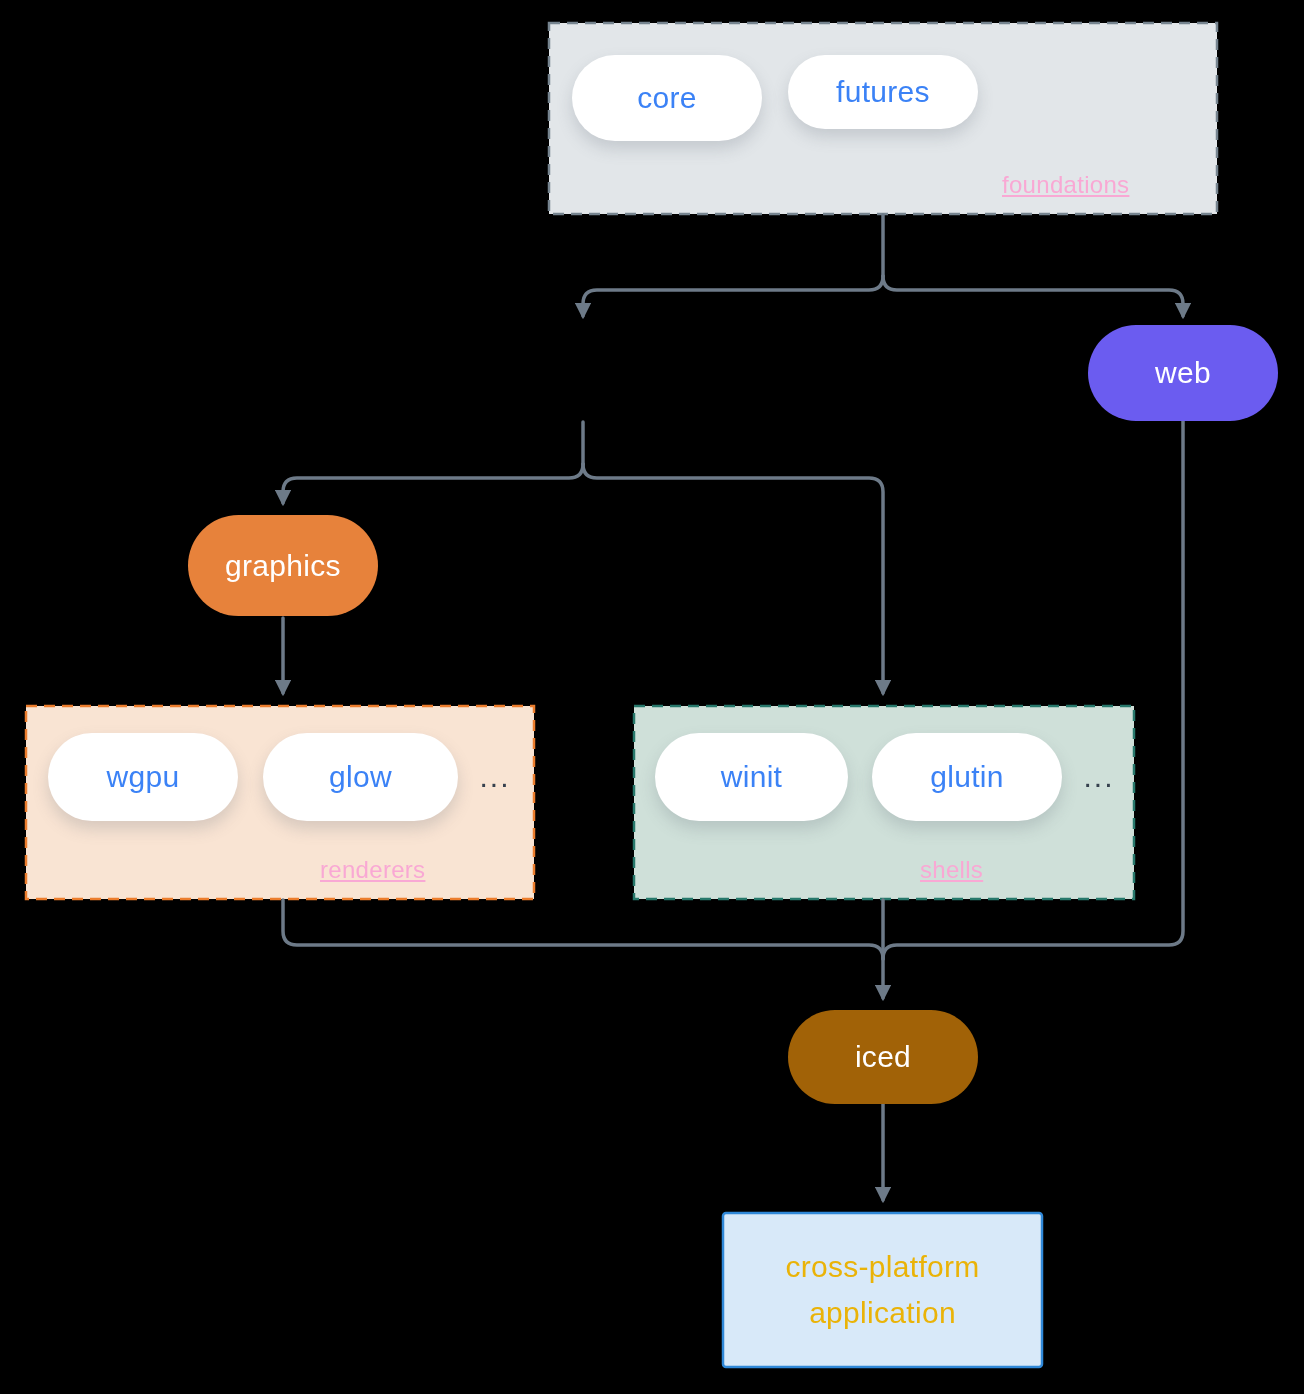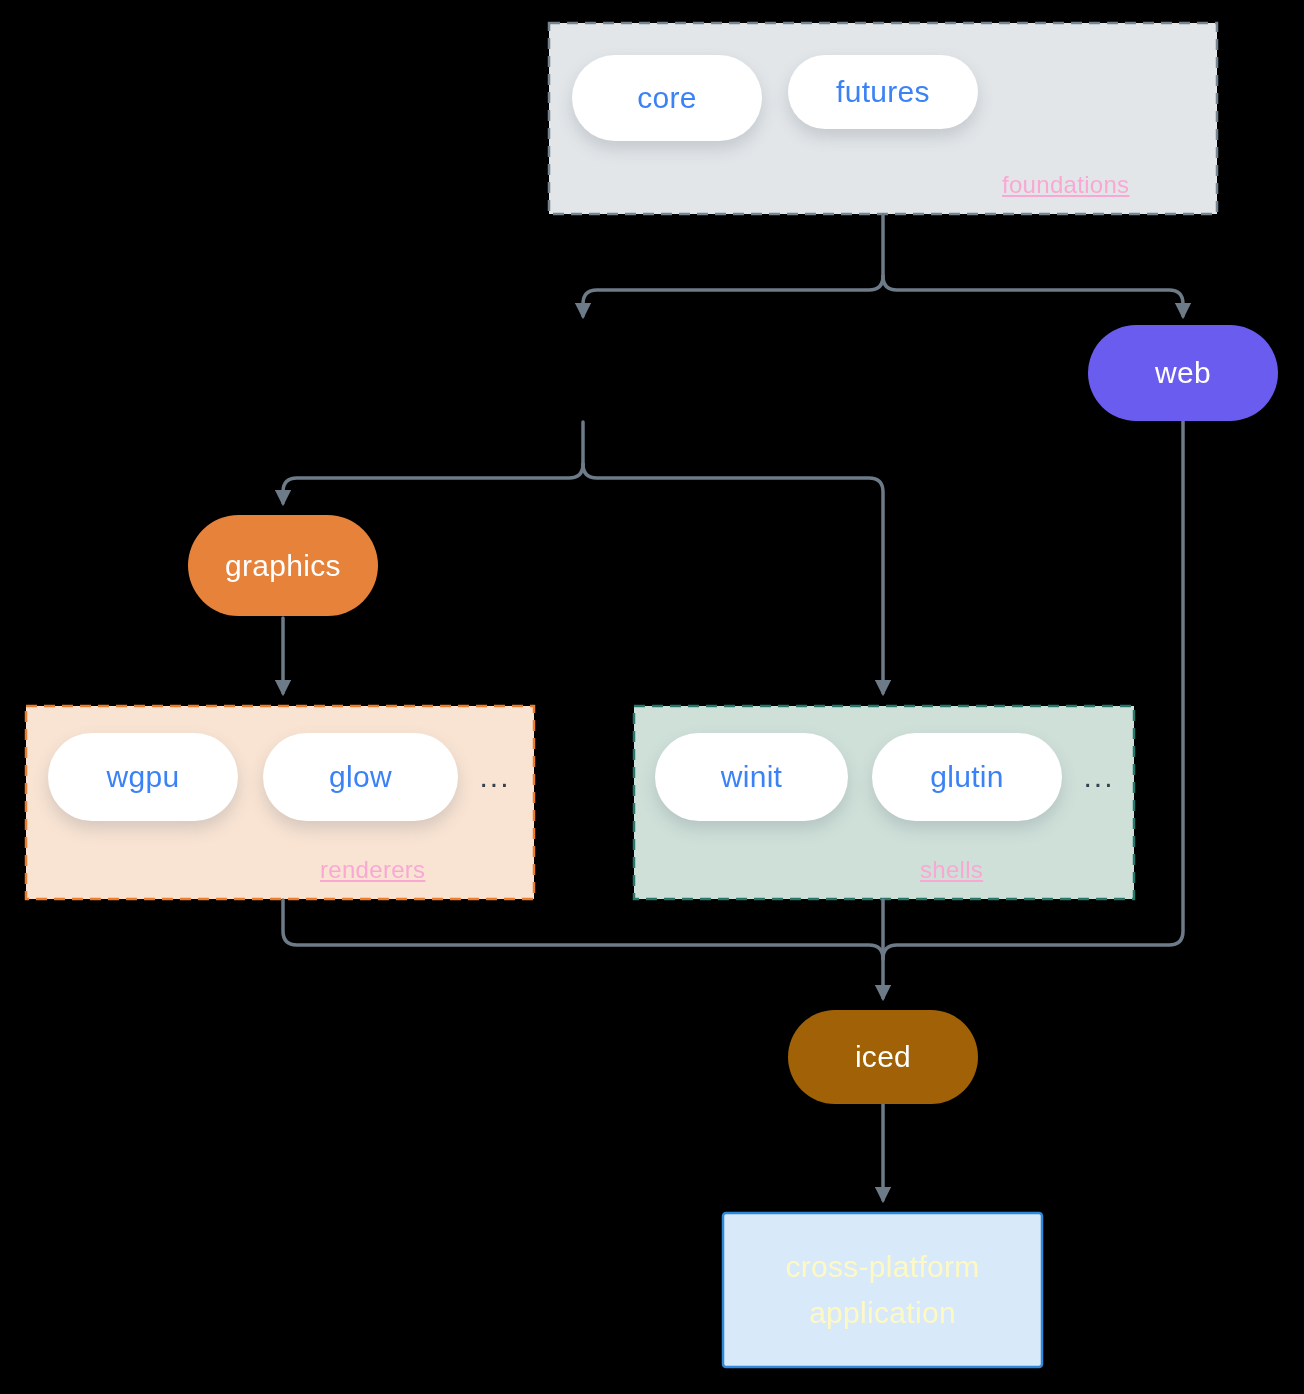--- a/index.html
+++ b/index.html
@@ -20,21 +20,21 @@
     position:absolute;font-size:24px;color:#f9a8d4;
     letter-spacing:0.3px;
     text-decoration:underline;
   }
   .dots{
     position:absolute;display:flex;align-items:center;justify-content:center;
     font-size:30px;color:#36414e;letter-spacing:2px;
   }
   .app-text{
     position:absolute;display:flex;flex-direction:column;align-items:center;justify-content:center;
-    font-size:30px;color:#fef9c3;line-height:1.55;letter-spacing:0.3px;text-align:center;
+    font-size:30px;color:#eab308;line-height:1.55;letter-spacing:0.3px;text-align:center;
   }
 </style>
 </head>
 <body>
 
 <div id="stage">
 
   <svg id="wires" width="1304" height="1394" viewBox="0 0 1304 1394">
     <defs>
       <marker id="arrow" viewBox="0 0 10 10" refX="8" refY="5" markerWidth="4.6" markerHeight="4.6" orient="auto">

